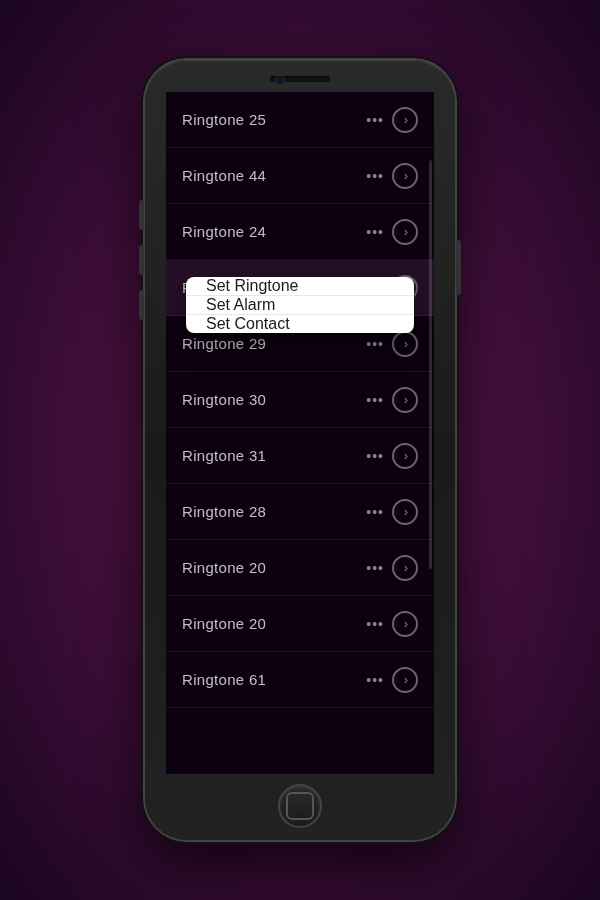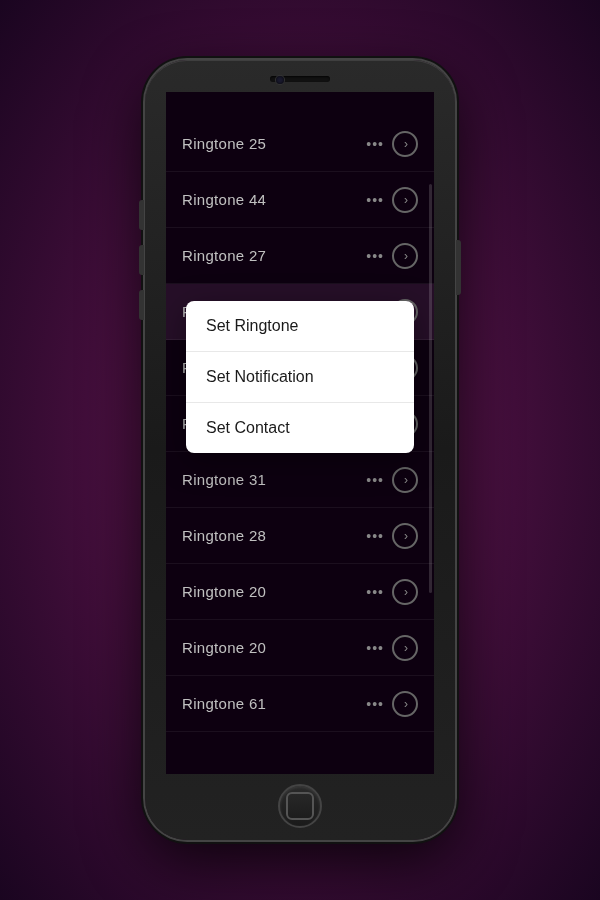--- a/index.html
+++ b/index.html
@@ -102,21 +102,20 @@
       border-radius: 6px;
       border: 2px solid #555;
     }
 
     
     .ringtone-list {
       width: 100%;
       height: 100%;
       overflow: hidden;
       position: relative;
-      margin-top: 24px;
     }
 
     .ringtone-item {
       display: flex;
       align-items: center;
       justify-content: space-between;
       padding: 0 16px;
       height: 56px;
       border-bottom: 1px solid rgba(255,255,255,0.06);
       cursor: pointer;
@@ -183,21 +182,21 @@
       top: 185px;
       left: 20px;
       right: 20px;
       background: #ffffff;
       border-radius: 8px;
       overflow: hidden;
       box-shadow: 0 8px 32px rgba(0,0,0,0.4);
     }
 
     .context-menu-item {
-      padding: 16px 20px;
+      padding: 0 20px;
       font-size: 16px;
       color: #1a1a1a;
       cursor: pointer;
       border-bottom: 1px solid #e8e8e8;
     }
 
     .context-menu-item:last-child {
       border-bottom: none;
     }
 
@@ -230,21 +229,21 @@
         <div class="ringtone-item">
           <span class="ringtone-name">Ringtone   44</span>
           <div class="ringtone-controls">
             <span class="dots-icon">•••</span>
             <div class="chevron-circle">
               <span class="chevron-icon">›</span>
             </div>
           </div>
         </div>
         <div class="ringtone-item">
-          <span class="ringtone-name">Ringtone  27</span>
+          <span class="ringtone-name">Ringtone  24</span>
           <div class="ringtone-controls">
             <span class="dots-icon">•••</span>
             <div class="chevron-circle">
               <span class="chevron-icon">›</span>
             </div>
           </div>
         </div>
         <div class="ringtone-item active">
           <span class="ringtone-name">Ringtone  28</span>
           <div class="ringtone-controls">
@@ -314,21 +313,21 @@
             <span class="dots-icon">•••</span>
             <div class="chevron-circle">
               <span class="chevron-icon">›</span>
             </div>
           </div>
         </div>
         <div class="context-menu-overlay">
         <div class="context-menu">
 
         <div class="context-menu-item">Set Ringtone</div>
-            <div class="context-menu-item">Set Notification</div>
+            <div class="context-menu-item">Set Alarm</div>
             <div class="context-menu-item">Set Contact</div>
           </div>
       </div>
     </div>
   </div>
 
   <div class="home-button">
     <div class="home-button-inner"></div>
   </div>
 </div>

